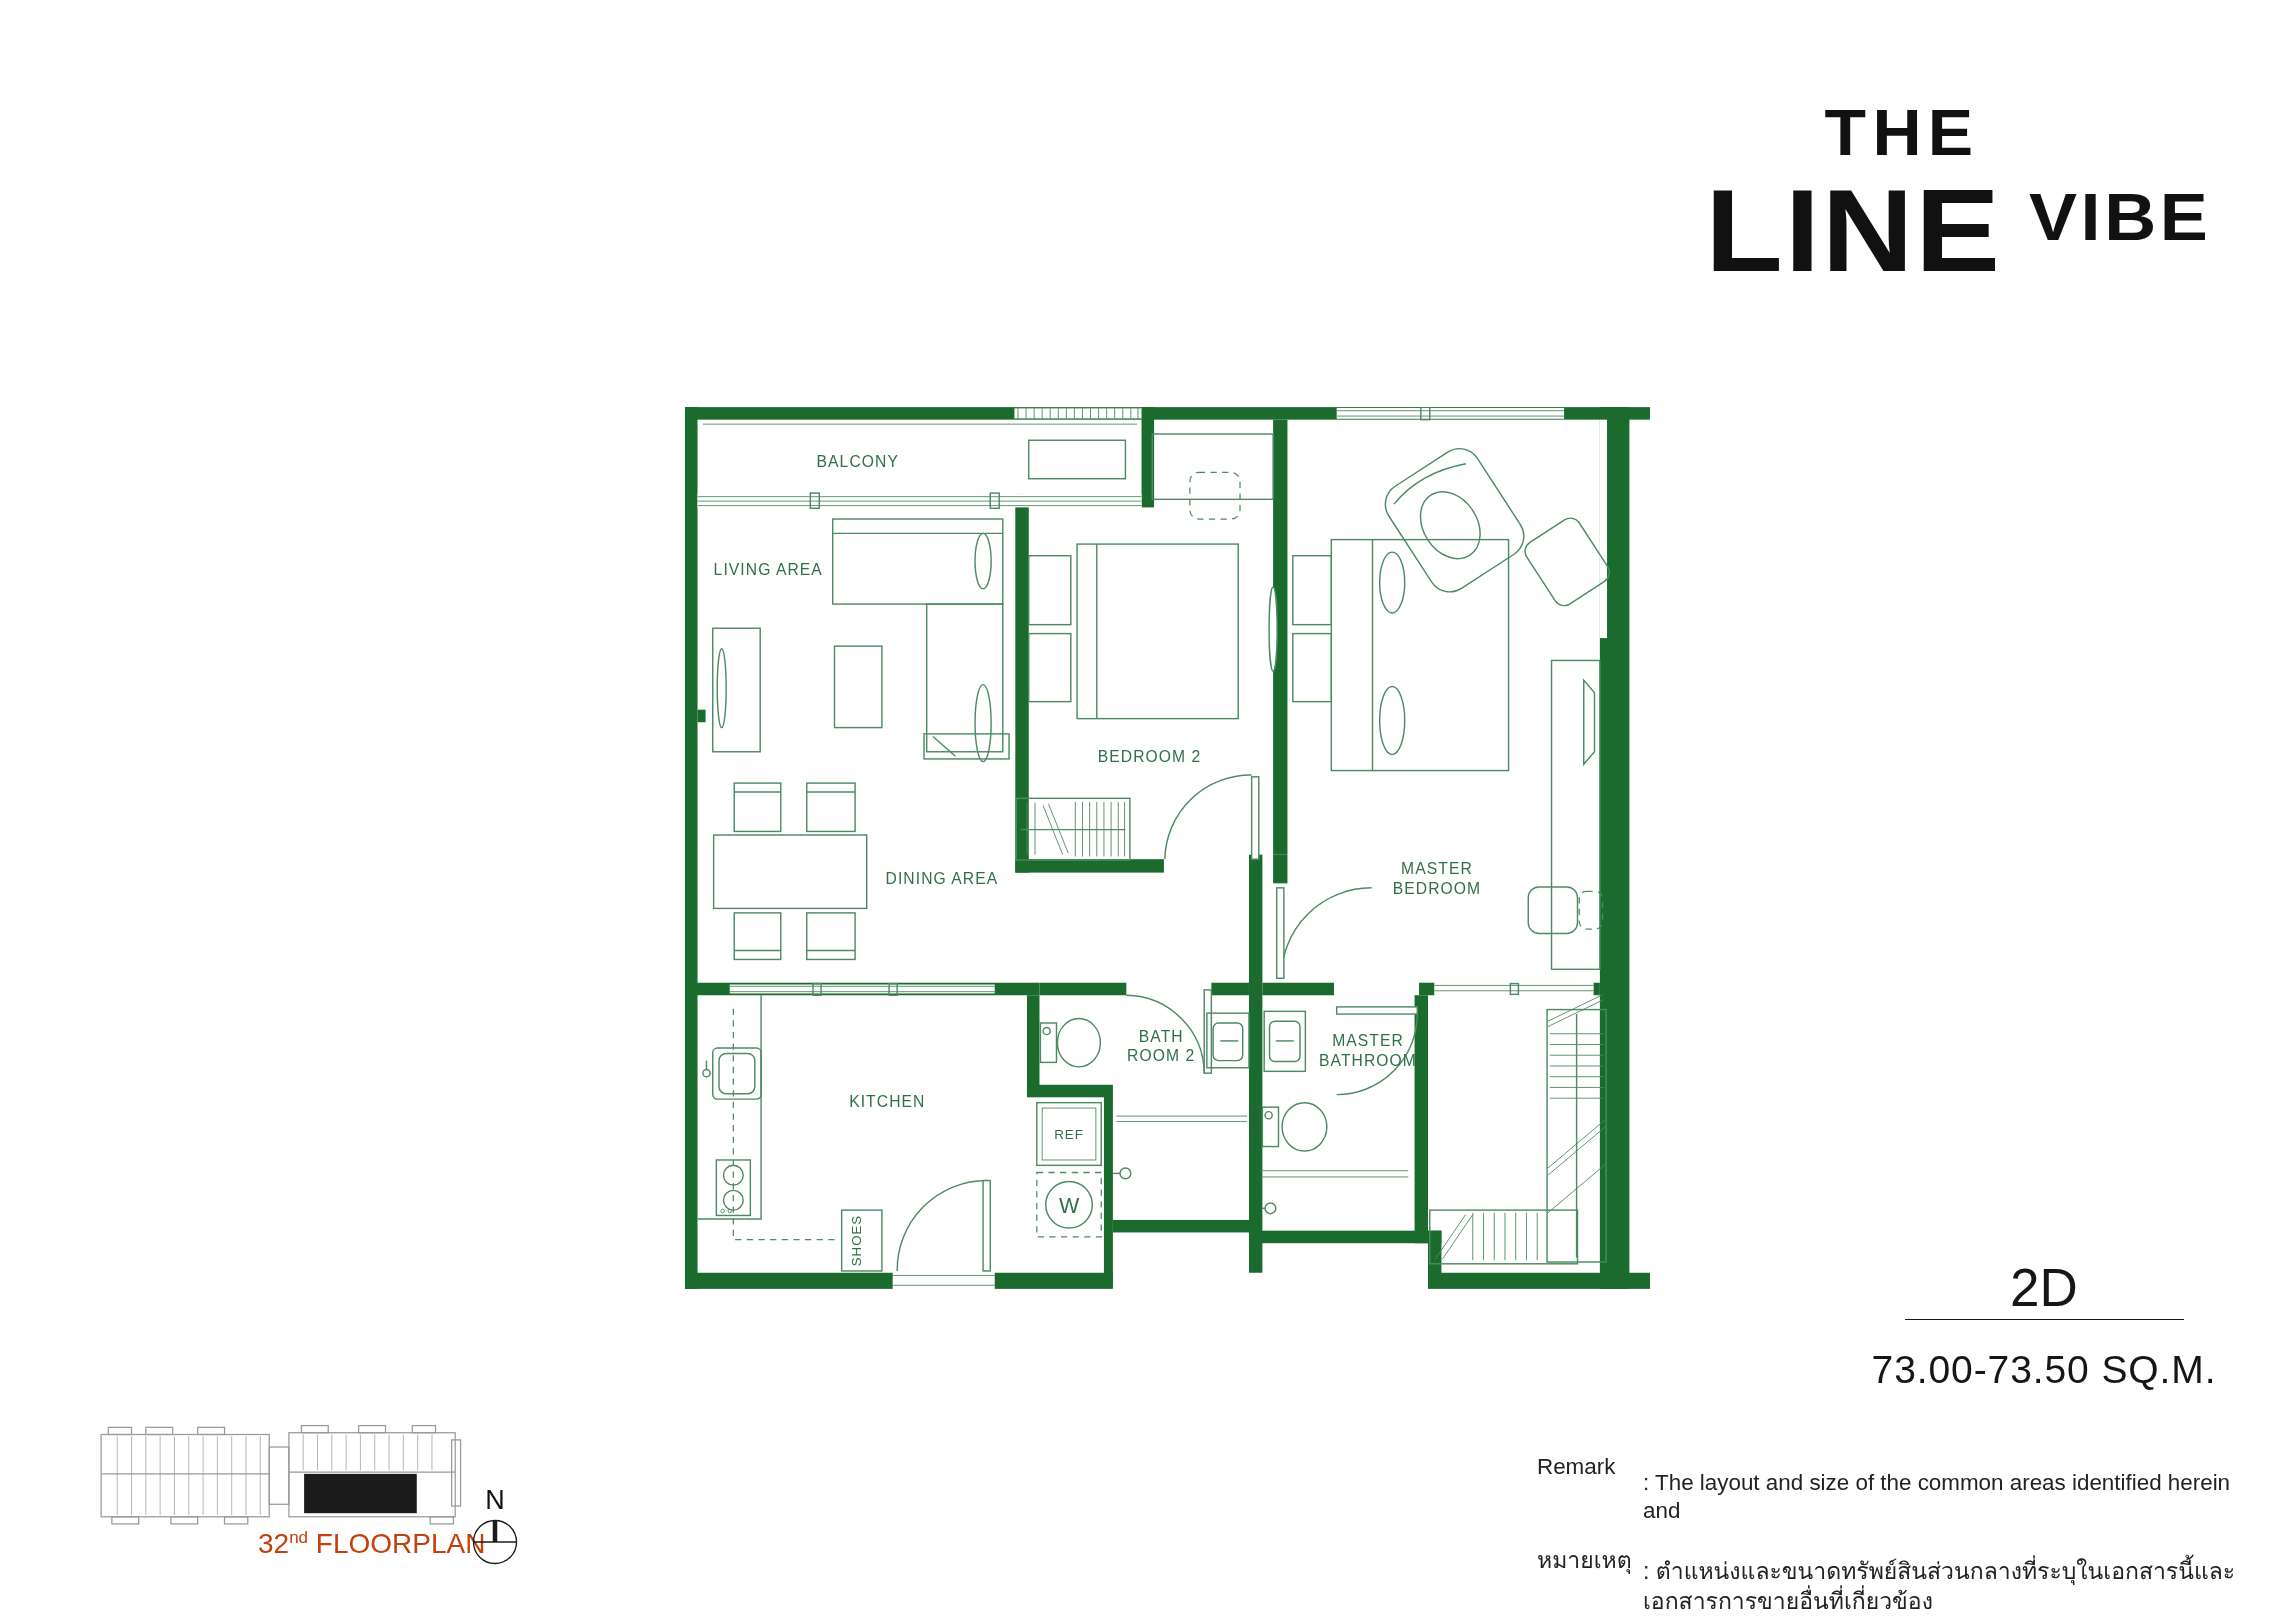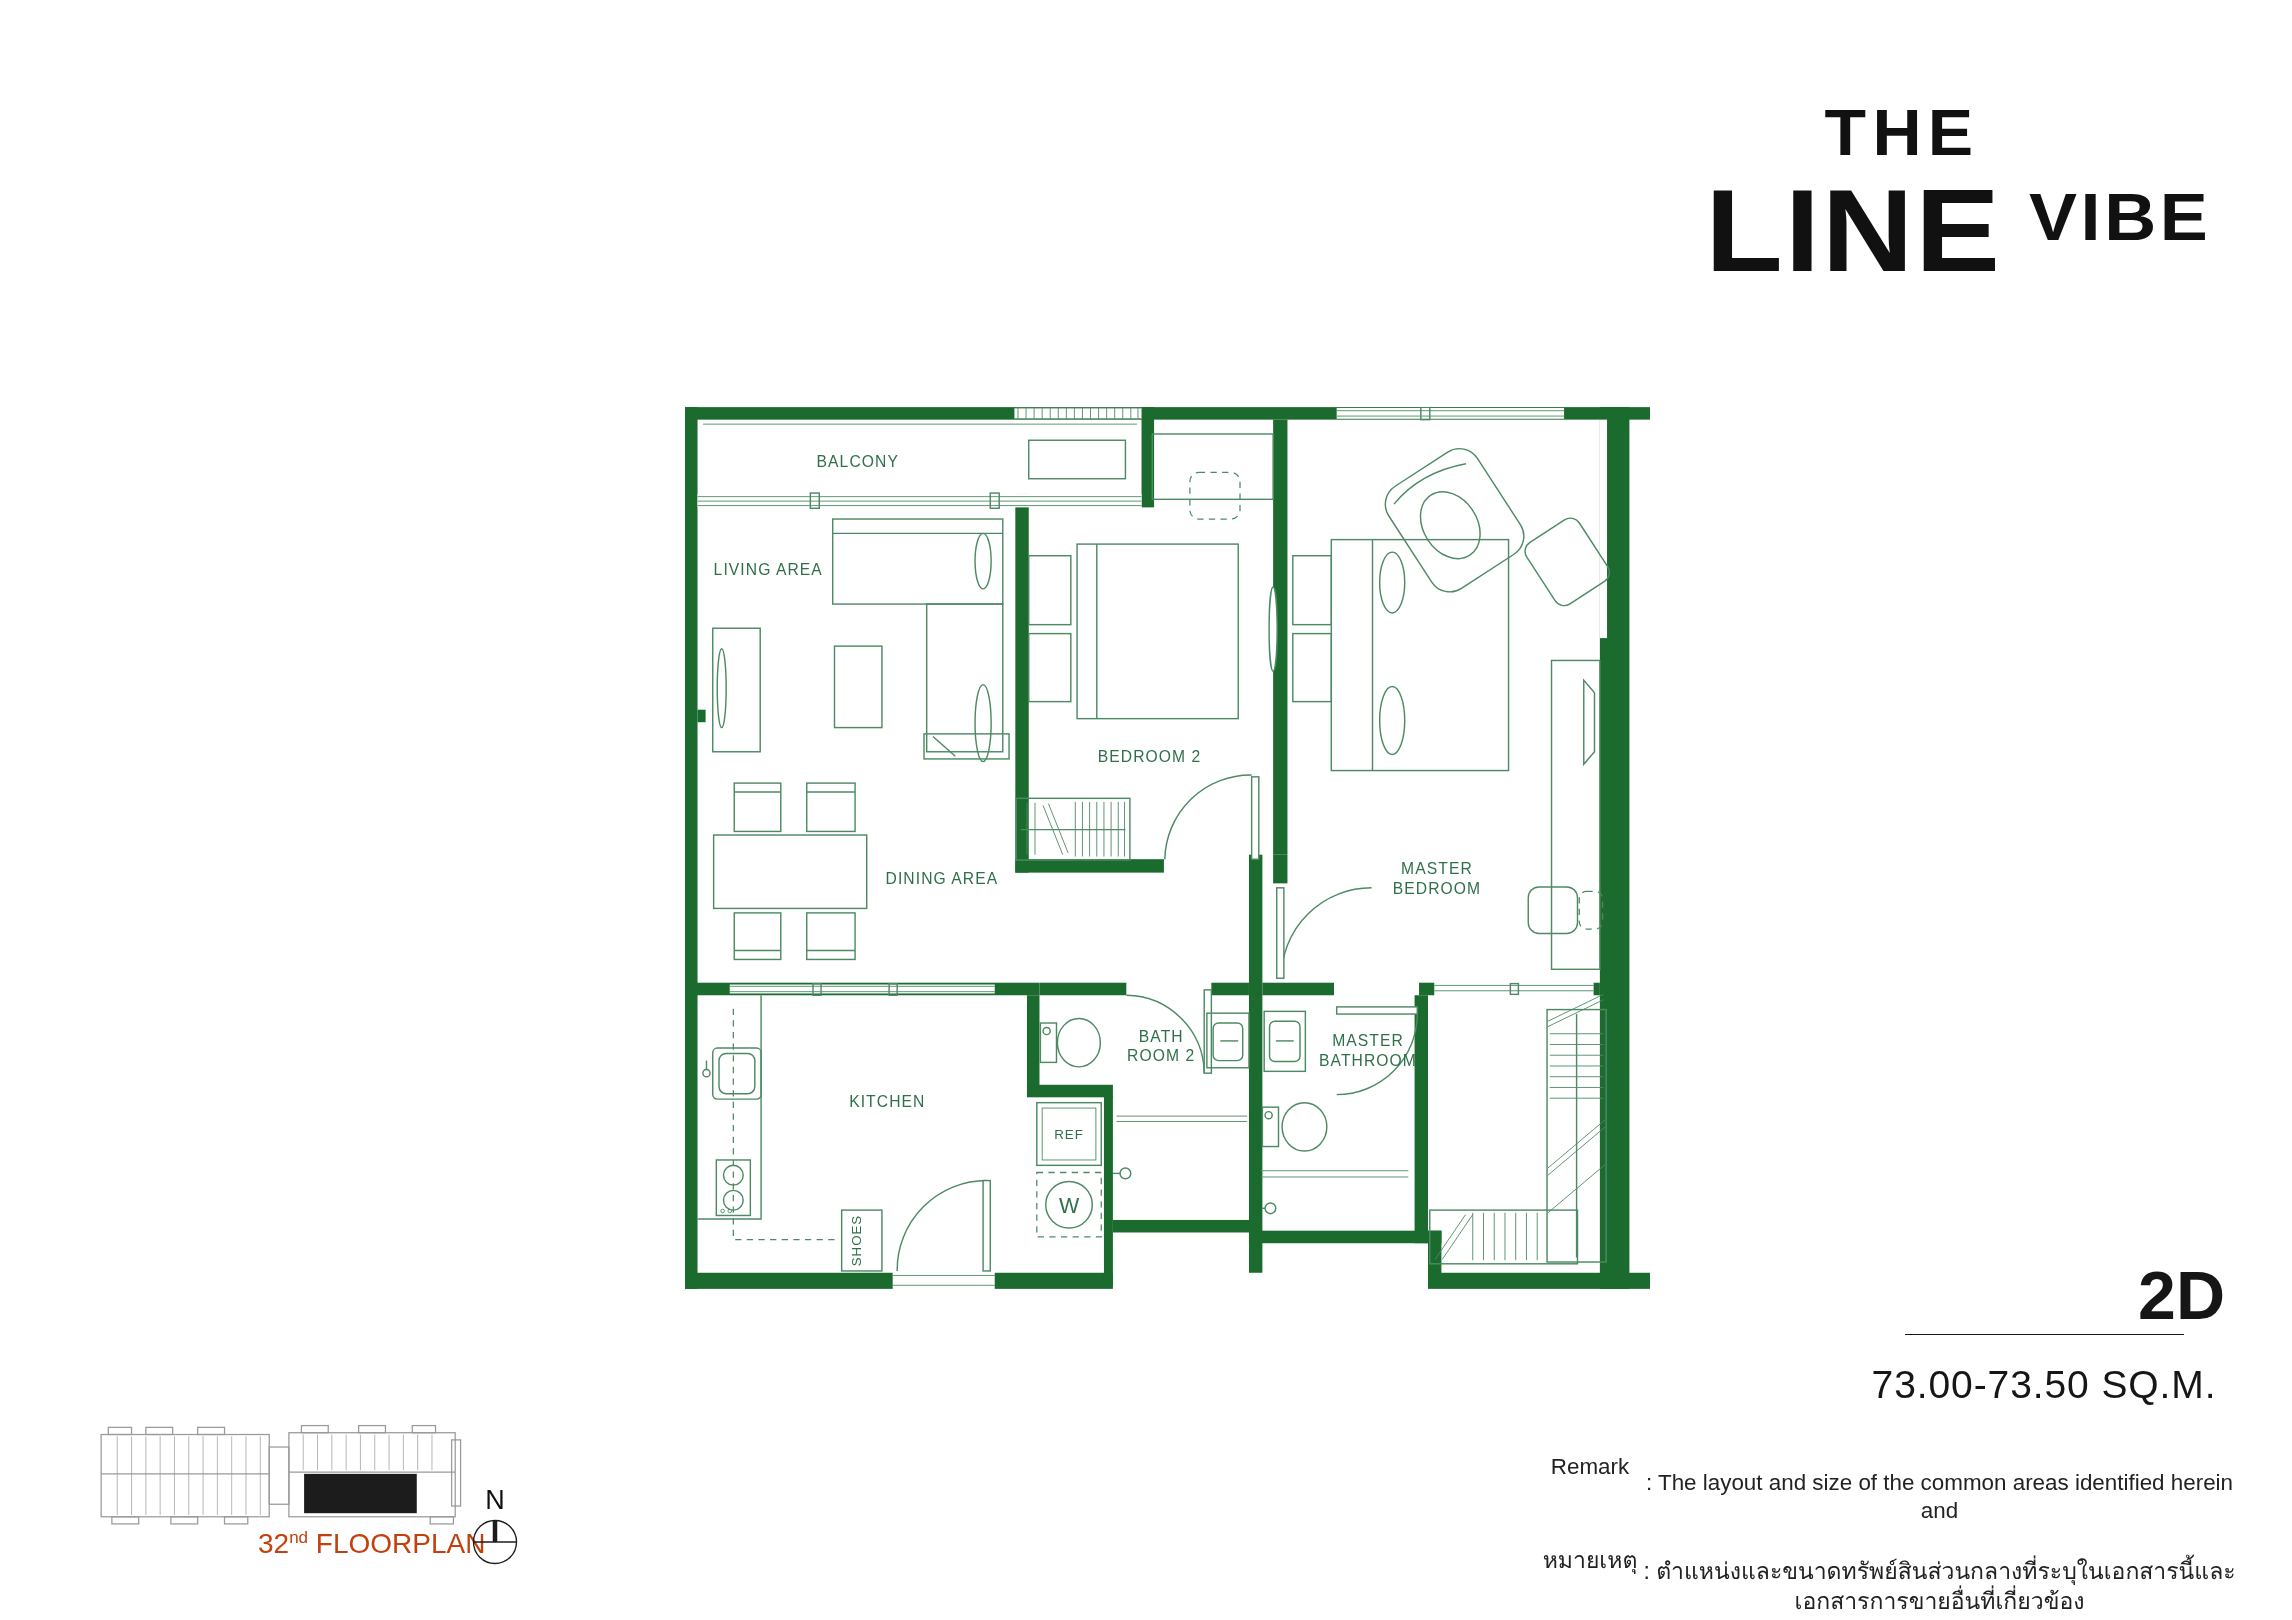--- a/index.html
+++ b/index.html
@@ -10,26 +10,26 @@
   .abs{position:absolute;}
   
   .logo-the{left:1823px;top:93px;width:158px;text-align:center;
     font-size:68px;font-weight:900;letter-spacing:6.3px;color:#111;transform:scaleY(.95);}
   .logo-line{left:1687px;top:167px;width:333px;text-align:center;
     font-size:127px;font-weight:900;letter-spacing:1.8px;line-height:1.0;color:#111;transform:scaleY(.92);}
   .logo-vibe{left:2029px;top:176px;width:179px;text-align:center;
     font-size:72px;font-weight:900;letter-spacing:3.6px;color:#111;transform:scaleY(.92);}
   
   .unit-block{left:1863px;top:1261px;width:362px;text-align:center;color:#161616;}
-  .unit-code{font-size:68px;font-weight:700;line-height:1.0;text-align:right;}
+  .unit-code{font-size:53px;font-weight:400;line-height:1.0;}
   .unit-rule{width:279px;border:none;border-top:1.8px solid #161616;margin:5.4px auto 3.6px auto;}
   .unit-area{font-size:39px;font-weight:400;letter-spacing:0.9px;margin-top:28px;}
   
   .remark{left:1537px;top:1454px;width:699px;color:#222;}
-  .remark-row{display:flex;align-items:flex-start;text-align:center;}
+  .remark-row{display:flex;align-items:flex-start;}
   .remark-label{width:106px;flex:none;font-size:22.4px;}
   .remark-lines{font-size:22.4px;line-height:28px;margin-top:15px;}
   .remark-row.thai{margin-top:17px;}
   .remark-row.thai .remark-label{font-size:23px;}
   .remark-row.thai .remark-lines{font-size:23px;line-height:29.6px;}
   
   .floor-caption{left:258px;top:1528px;width:233px;font-size:28px;color:#c2410c;}
   .floor-caption sup{font-size:17px;}
   .compass-n{left:480px;top:1485px;width:30px;text-align:center;font-size:27px;color:#111;}
   

